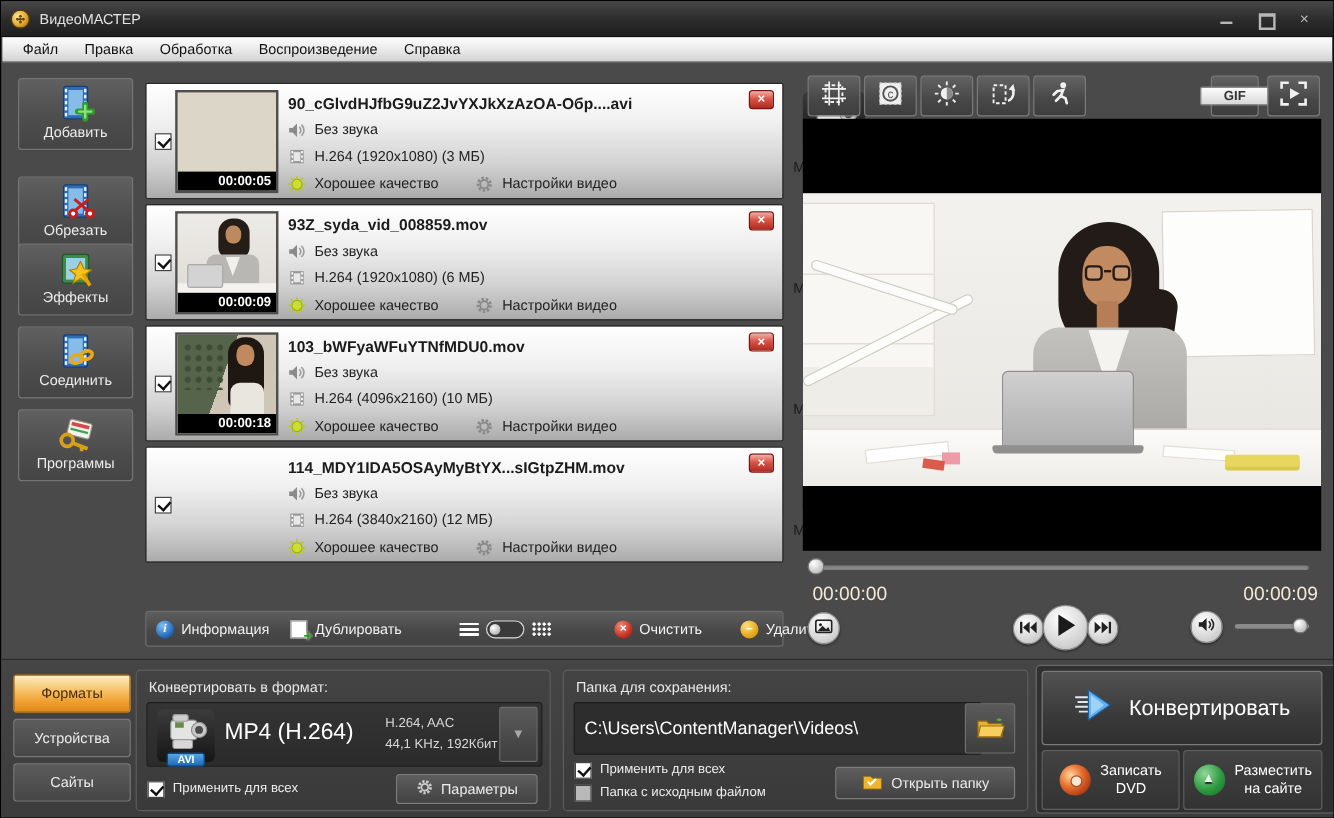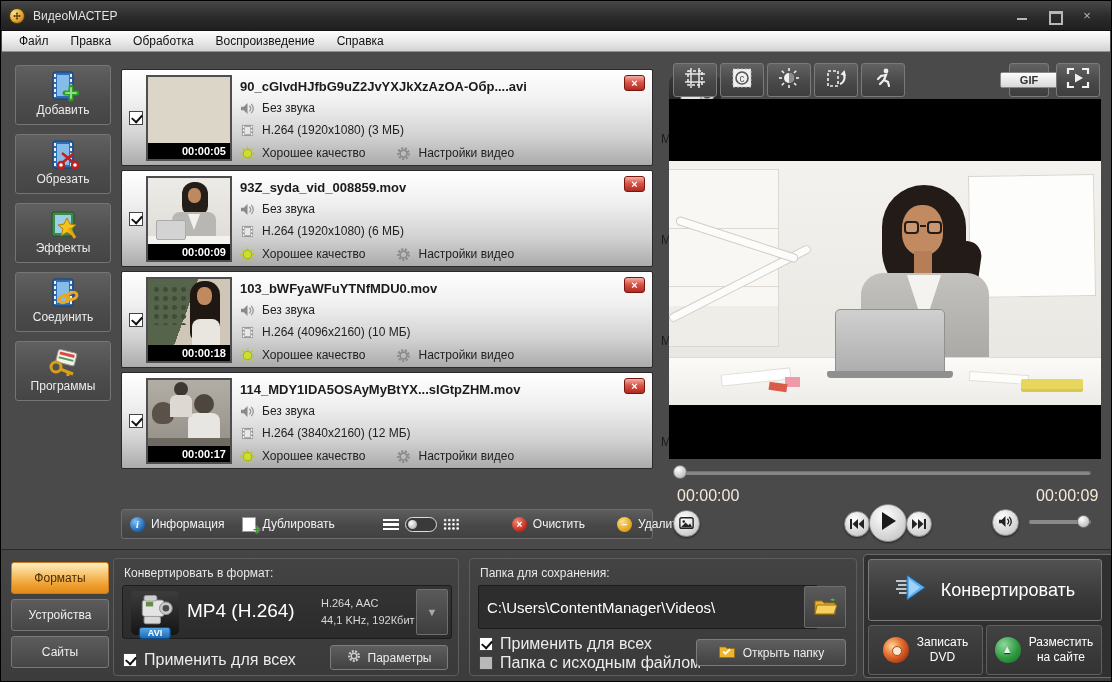--- a/index.html
+++ b/index.html
@@ -154,21 +154,21 @@
   .p-label { position:absolute; left:10px; top:7px; font-size:12px; color:#e8e8e8; }
   .fmt-select { position:absolute; left:8px; top:26px; width:330px; height:54px;
                 background:linear-gradient(#343434,#2b2b2b); border:1px solid #1d1d1d; border-radius:3px; }
   .fmt-main { position:absolute; left:64px; top:14px; font-size:19px; color:#fff; }
   .fmt-codec { position:absolute; left:198px; top:9px; font-size:11px; color:#d8d8d8; line-height:17px; }
   .dd-btn { position:absolute; right:3px; top:3px; bottom:3px; width:32px;
             background:linear-gradient(#5a5a5a,#3e3e3e); border:1px solid #6e6e6e; border-radius:2px;
             color:#a8a8a8; font-size:11px; display:flex; align-items:center; justify-content:center; }
   .mini-cam { position:absolute; left:8px; top:5px; width:48px; height:44px;
               background:linear-gradient(#3c3c3c,#151515); border-radius:5px; }
-  .cb-row { position:absolute; display:flex; align-items:center; gap:7px; font-size:16px; color:#ececec; }
+  .cb-row { position:absolute; display:flex; gap:7px; font-size:11px; color:#ececec; }
   .dark-btn { position:absolute; background:linear-gradient(#5e5e5e,#424242); border:1px solid #7c7c7c;
               border-radius:3px; color:#ececec; font-size:12px; display:flex; align-items:center;
               justify-content:center; gap:7px; }
   .path-field { position:absolute; left:8px; top:26px; width:340px; height:44px; background:#2d2d2d;
                 border:1px solid #1c1c1c; border-radius:2px; color:#fff; font-size:15px;
                 display:flex; align-items:center; padding:0 8px; }
   .browse-btn { position:absolute; left:334px; top:27px; width:42px; height:42px;
                 background:linear-gradient(#5a5a5a,#3e3e3e); border:1px solid #6e6e6e; border-radius:2px;
                 display:flex; align-items:center; justify-content:center; }
   .convert-panel { position:absolute; left:862px; top:4px; width:286px; height:124px;
@@ -233,21 +233,21 @@
             <line x1="18" y1="23" x2="30" y2="23"></line>
           </g>
           <g stroke="#8fe080" stroke-width="2" stroke-linecap="round">
             <line x1="24" y1="18" x2="24" y2="28"></line>
             <line x1="19" y1="23" x2="29" y2="23"></line>
           </g>
         </svg>
     </span>
     <span>Добавить</span>
   </div>
-  <div class="side-btn" style="top:133px">
+  <div class="side-btn" style="top:146px">
     <span class="ic">
       <svg width="32" height="32" viewBox="0 0 32 32">
           <rect x="6" y="2" width="20" height="27" rx="2" fill="#2e6db5" stroke="#173f73"></rect>
           <rect x="10" y="5" width="12" height="21" fill="#85bce8"></rect>
           <g fill="#e8f2fc">
             <rect x="7" y="4" width="2" height="3"></rect>
             <rect x="7" y="9" width="2" height="3"></rect>
             <rect x="7" y="14" width="2" height="3"></rect>
             <rect x="7" y="19" width="2" height="3"></rect>
             <rect x="7" y="24" width="2" height="3"></rect>
@@ -546,31 +546,20 @@
           </svg>
         <span class="avi-badge">AVI</span>
       </div>
       <div class="fmt-label">MP4 (H.264)</div>
     </div>
     <span class="close-btn">×</span>
   </div>
 
   <div class="item" style="top:371px">
     <span class="cb checked"></span>
-    <div class="thumb">
-      <div style="position:absolute;inset:0;background:linear-gradient(#b2aea6,#8e8a82)"></div>
-      <div style="position:absolute;left:4px;top:22px;width:22px;height:22px;background:#5a5248;border-radius:50% 50% 40% 40%"></div>
-      <div style="position:absolute;left:0px;top:42px;width:30px;height:26px;background:#8a8populate278;border-radius:6px"></div>
-      <div style="position:absolute;left:46px;top:14px;width:20px;height:20px;background:#4e463e;border-radius:50%"></div>
-      <div style="position:absolute;left:40px;top:33px;width:32px;height:36px;background:#e8e6e2;border-radius:8px 8px 0 0"></div>
-      <div style="position:absolute;left:26px;top:2px;width:14px;height:14px;background:#3e3832;border-radius:50%"></div>
-      <div style="position:absolute;left:22px;top:15px;width:22px;height:22px;background:#ddd9d2;border-radius:6px 6px 0 0"></div>
-      <div style="position:absolute;left:0;bottom:14px;width:86px;height:10px;background:#6e6a62"></div>
-      <div class="time">00:00:17</div>
-    </div>
     <div class="item-title">114_MDY1IDA5OSAyMyBtYX...sIGtpZHM.mov</div>
     <div class="meta" style="top:31px">
         <span class="mic">
           <svg width="15" height="13" viewBox="0 0 16 14">
             <polygon points="1,5 4,5 8,1 8,13 4,9 1,9" fill="#8a8a8a"></polygon>
             <path d="M10 4 q3 3 0 6 M12 2 q4.5 5 0 10" stroke="#9a9a9a" stroke-width="1.4" fill="none"></path>
           </svg>
         </span>
         <span>Без звука</span>
       </div>

